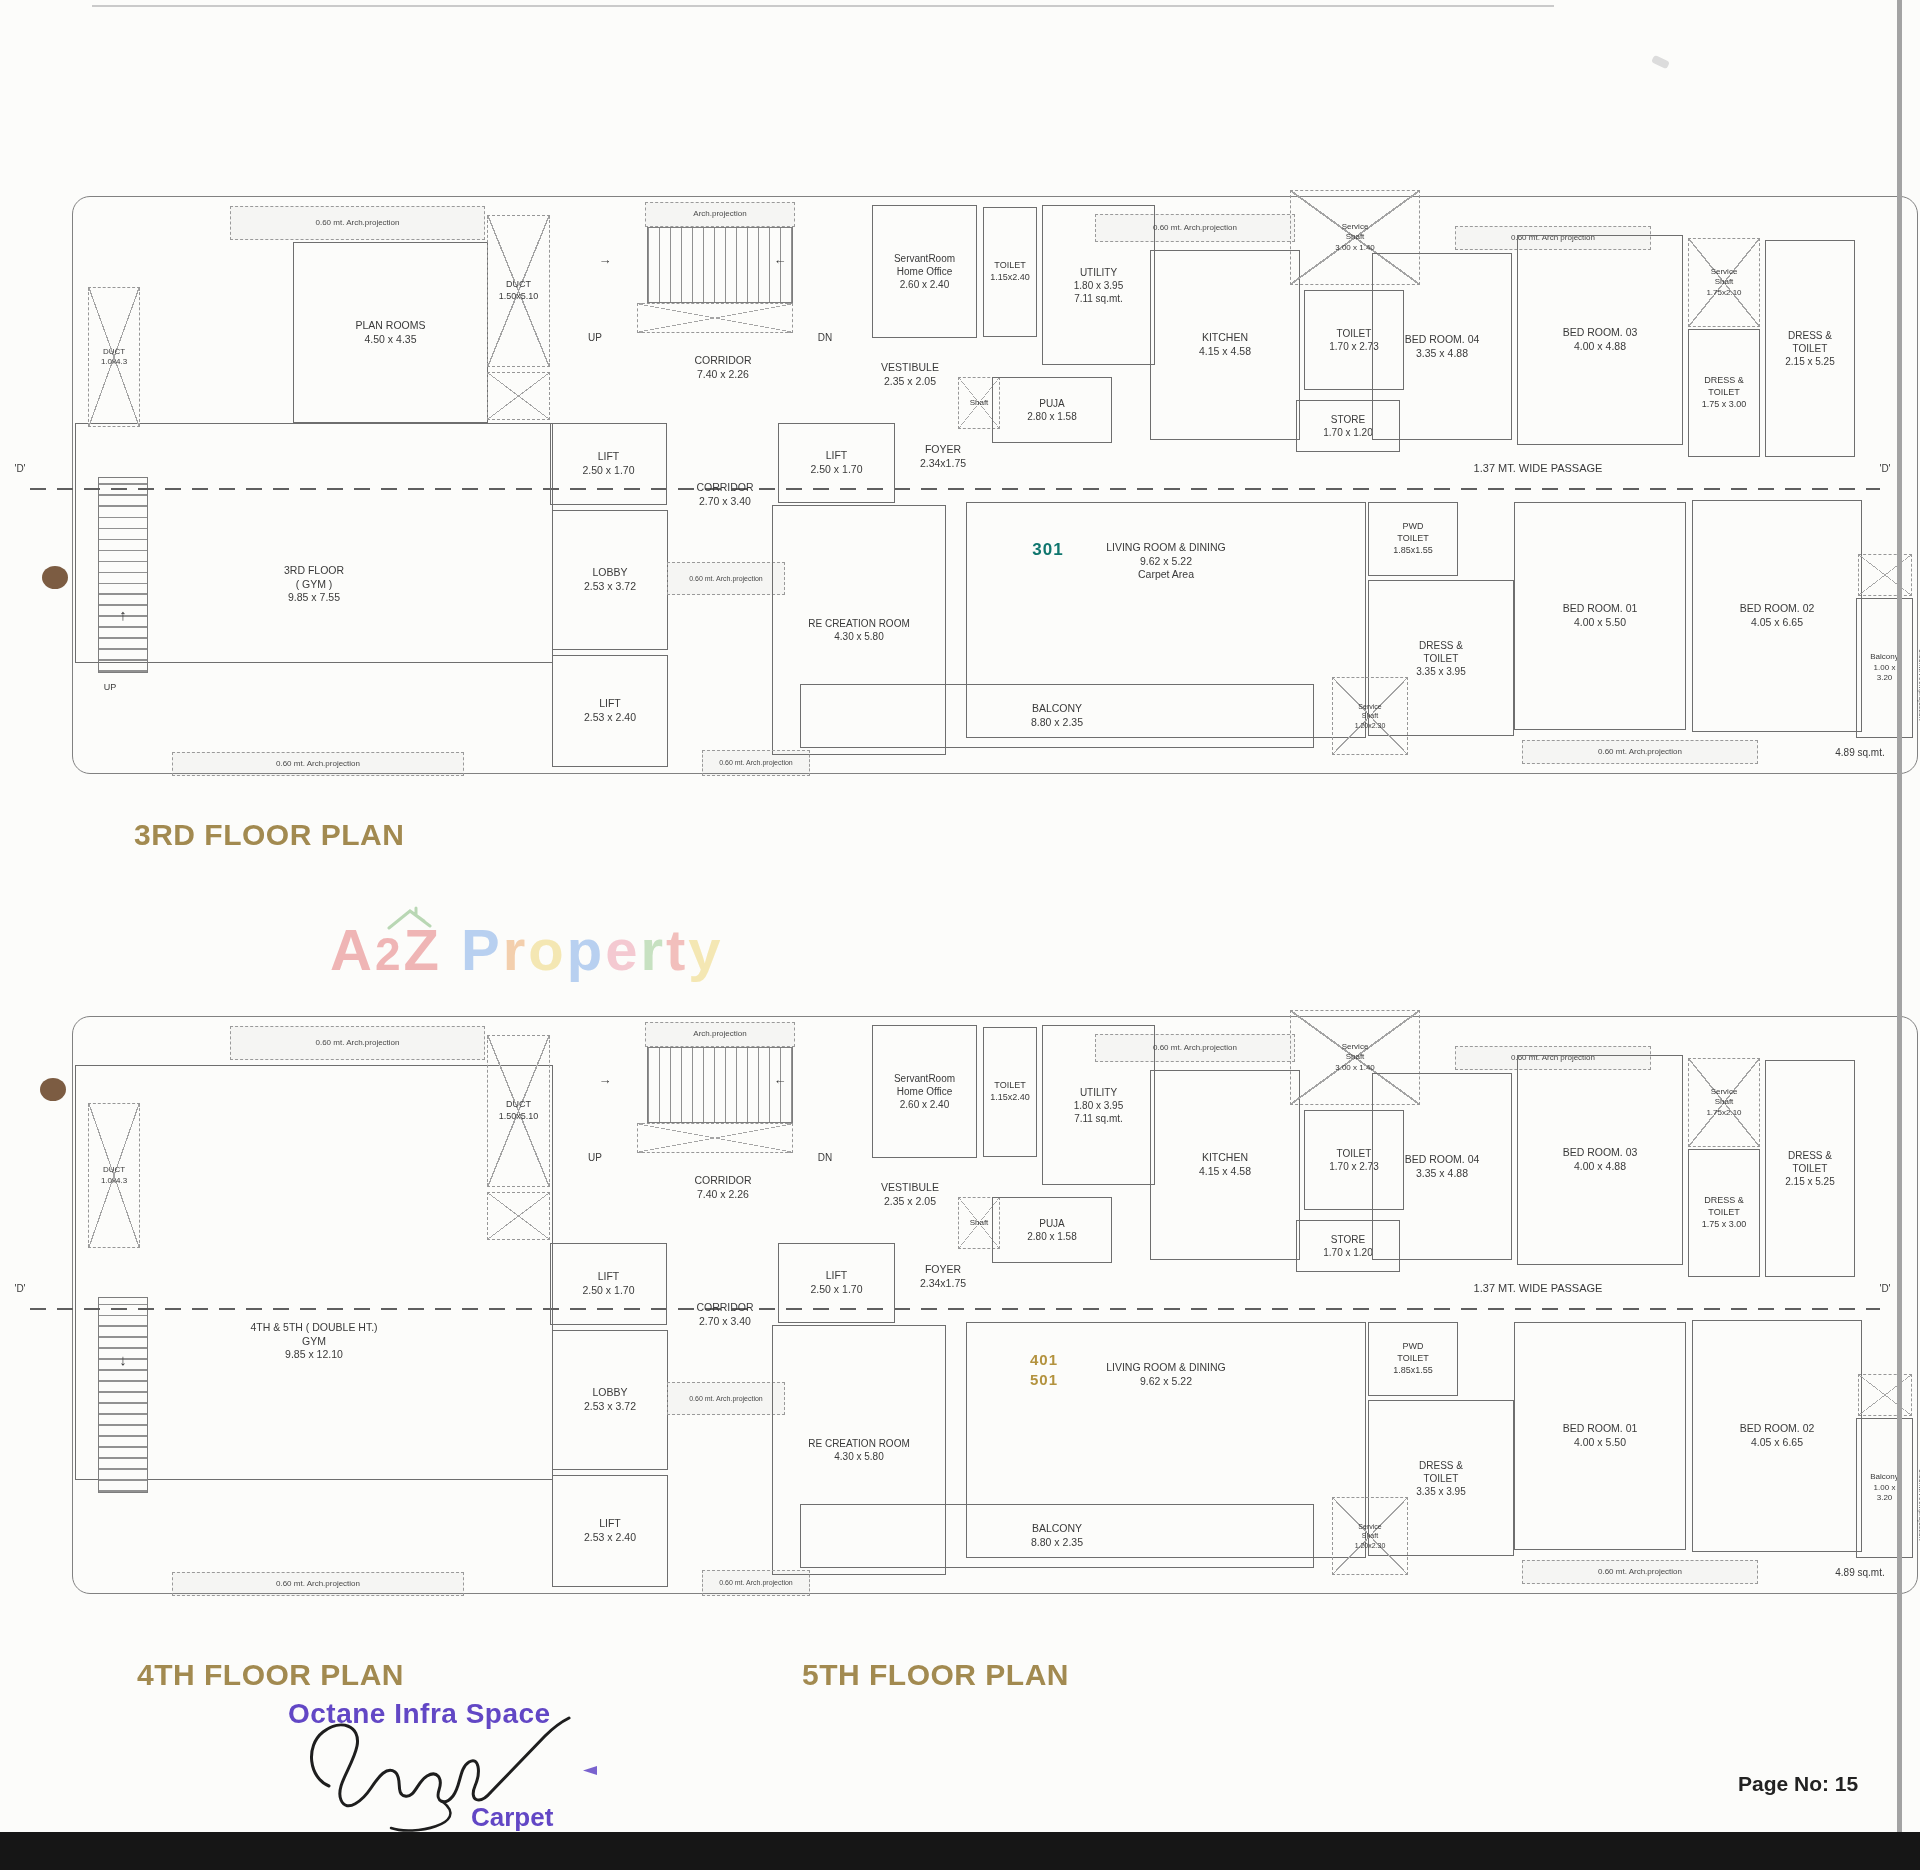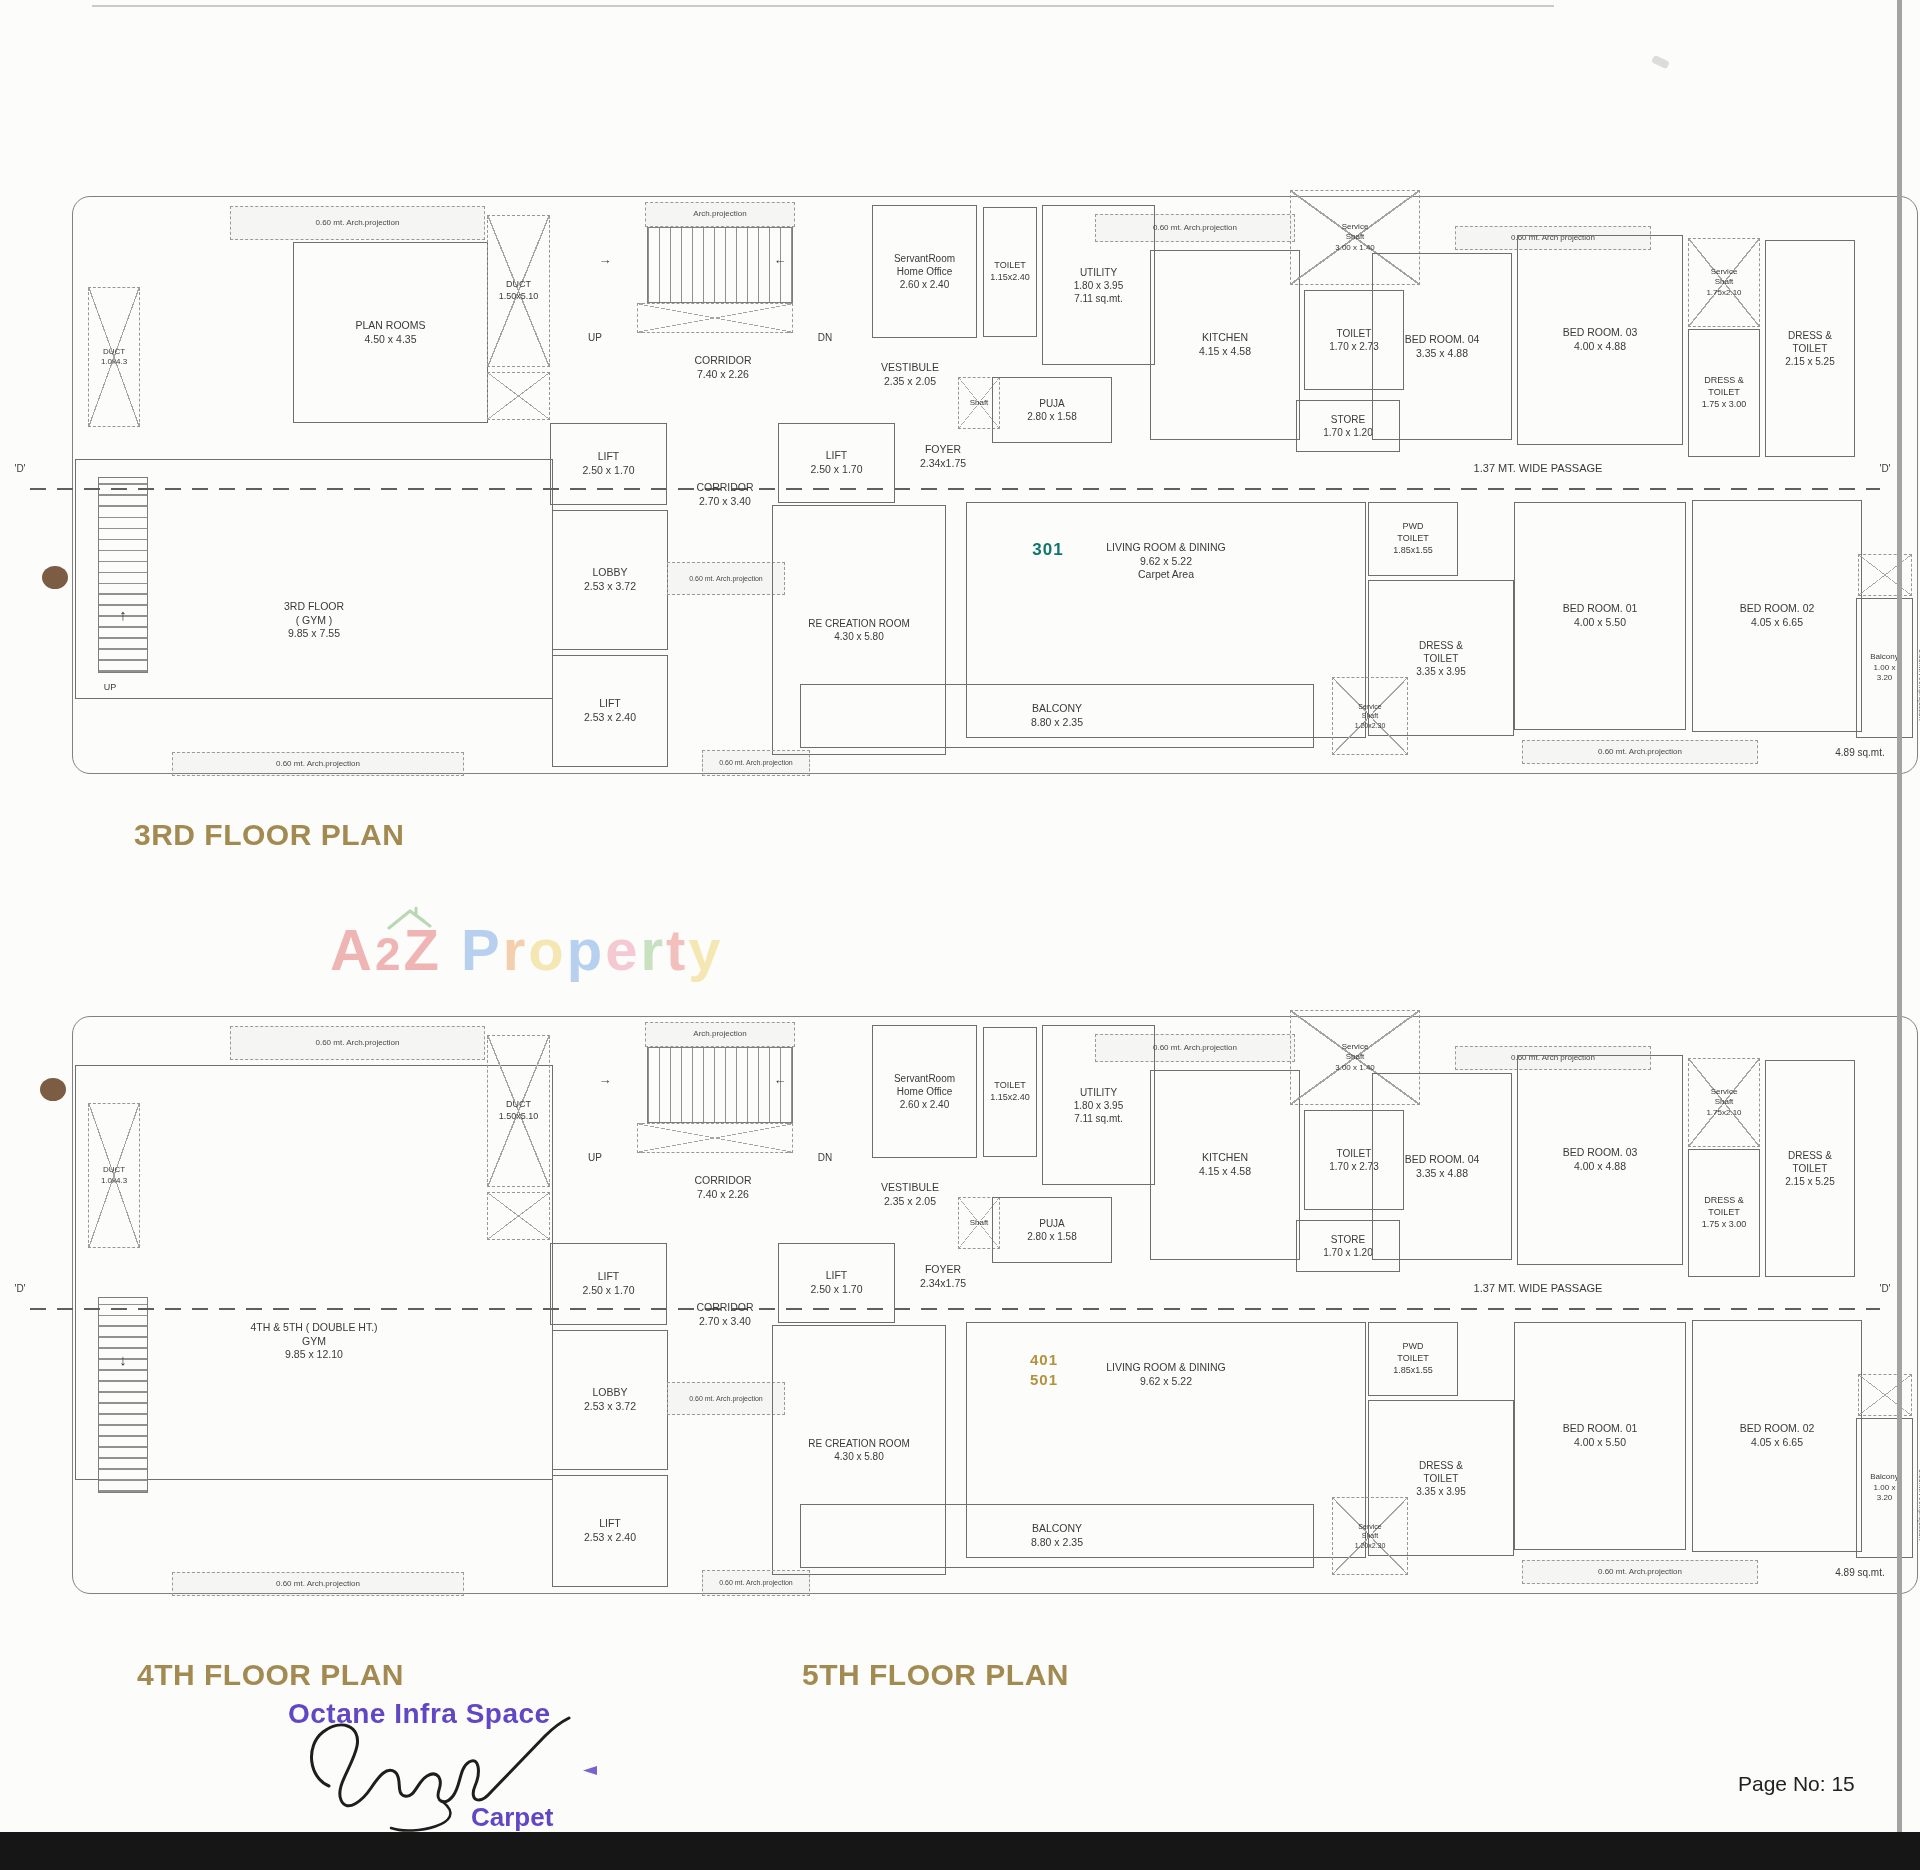--- a/index.html
+++ b/index.html
@@ -51,21 +51,21 @@
 </head>
 <body>
 
 <div class="page">
 
   <div class="topline"></div>
 
   <div id="plans">
       <div class="plan" style="left: 60px; top: 150px;">
         <div class="it outline" style="left: 12px; top: 46px; width: 1846px; height: 578px;"></div>
-        <div class="it room" style="left: 15px; top: 273px; width: 478px; height: 240px; justify-content: flex-start; padding-top: 140px; margin-top: 36px;">
+        <div class="it room" style="left: 15px; top: 273px; width: 478px; height: 240px; justify-content: flex-start; padding-top: 140px;">
           <div class="ln">3RD FLOOR</div>
           <div class="ln">( GYM )</div>
           <div class="ln">9.85 x 7.55</div>
         </div>
         <div class="it stairsV" style="left: 38px; top: 327px; width: 50px; height: 196px;"></div>
         <div class="it text" style="left: 63px; top: 465px; font-size: 15px;">
           <div class="ln">↑</div>
         </div>
         <div class="it text" style="left: 50px; top: 538px; font-size: 9px;">
           <div class="ln">UP</div>
@@ -510,21 +510,21 @@
 
   <svg class="sig" width="330" height="140" viewBox="0 0 330 140">
     <path d="M34 84 C14 76 10 44 28 30 C46 16 66 24 62 44 C58 64 40 84 46 98 C52 112 68 98 76 86 C84 74 92 64 100 70 C108 76 100 92 110 94 C120 96 122 80 132 74 C142 68 148 76 144 88 C140 100 150 104 158 94 C166 84 164 66 174 60 C184 54 186 70 180 84 C174 98 184 104 196 90 L250 34 C258 26 266 20 274 16" fill="none" stroke="#1e1e1e" stroke-width="3" stroke-linecap="round"></path>
     <path d="M148 100 C176 122 118 134 96 126" fill="none" stroke="#1e1e1e" stroke-width="2.5" stroke-linecap="round"></path>
   </svg>
 
   <div class="stamp-mark" style="background:#6247c5;"></div>
 
   <div class="partner" style="color: rgb(98, 71, 197);">Carpet</div>
 
-  <div class="pageno" style="color: rgb(34, 34, 34);">Page No: 15</div>
+  <div class="pageno" style="color: rgb(34, 34, 34); font-weight: bold;">Page No: 15</div>
 
   <div class="dot" style="left:42px;top:566px;"></div>
   <div class="dot" style="left:40px;top:1078px;"></div>
   <div class="speck"></div>
 
   <div class="rightedge"></div>
   <div class="bottombar"></div>
 
 </div>
 

